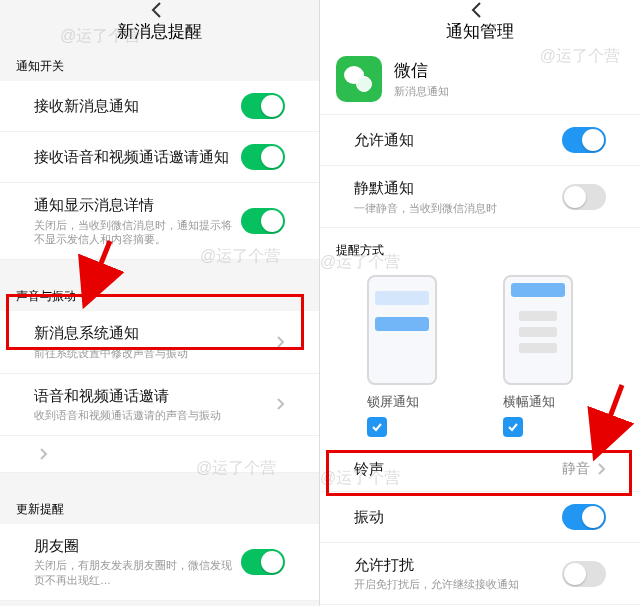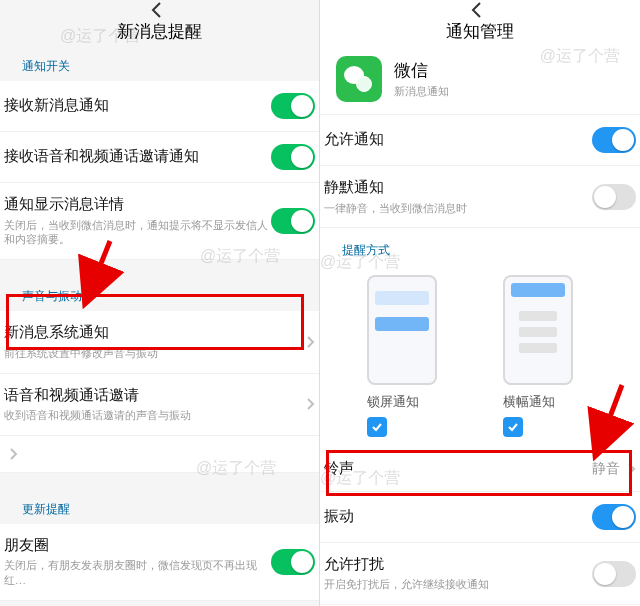--- a/index.html
+++ b/index.html
@@ -38,32 +38,31 @@
     width: 20px; height: 20px;
     display: flex; align-items: center; justify-content: center;
     margin-right: 8px;
   }
   .back svg { width: 12px; height: 18px; }
   .header-title { font-size: 17px; font-weight: 500; color: #000; }
 
   
   .section-title {
     font-size: 12px;
-    color: #0369a1;
-    padding: 14px 22px 6px;
+    color: #000000;
+    padding: 14px 16px 6px;
     background: #f5f5f5;
   }
   .row {
     background: #fff;
-    padding: 12px 4px;
+    padding: 12px 34px;
     display: flex;
     align-items: center;
     border-bottom: 1px solid #f0f0f0;
     position: relative;
-    font-family: Liberation Serif, serif;
   }
   .row:last-child { border-bottom: none; }
   .row-main { flex: 1; }
   .row-label { font-size: 15px; color: #111; line-height: 1.3; }
   .row-sub  { font-size: 11px; color: #9a9a9a; margin-top: 3px; line-height: 1.35; }
   .row-value { font-size: 14px; color: #9a9a9a; margin-right: 2px; }
   .chevron {
     width: 8px; height: 12px; margin-left: 6px;
   }
   .chevron polyline { stroke: #c0c0c0; stroke-width: 2; fill: none; }

